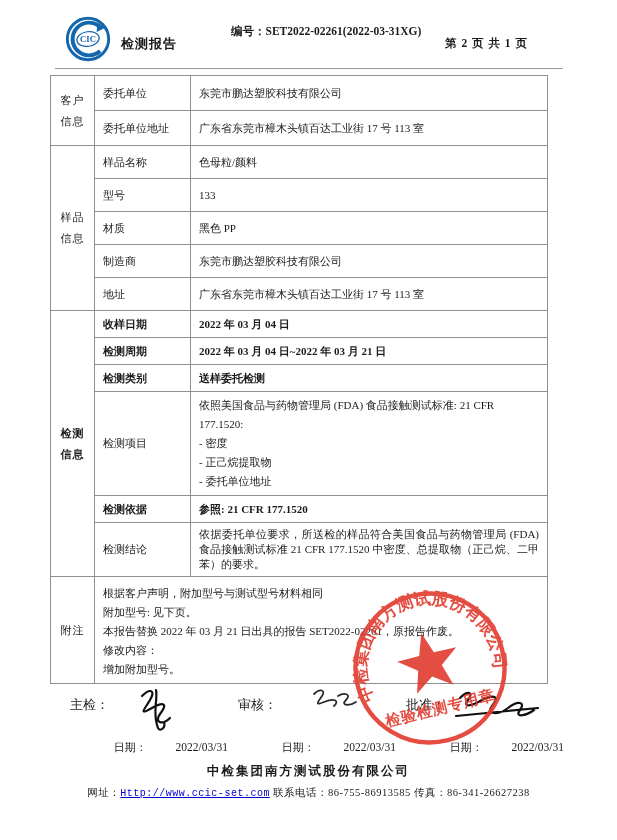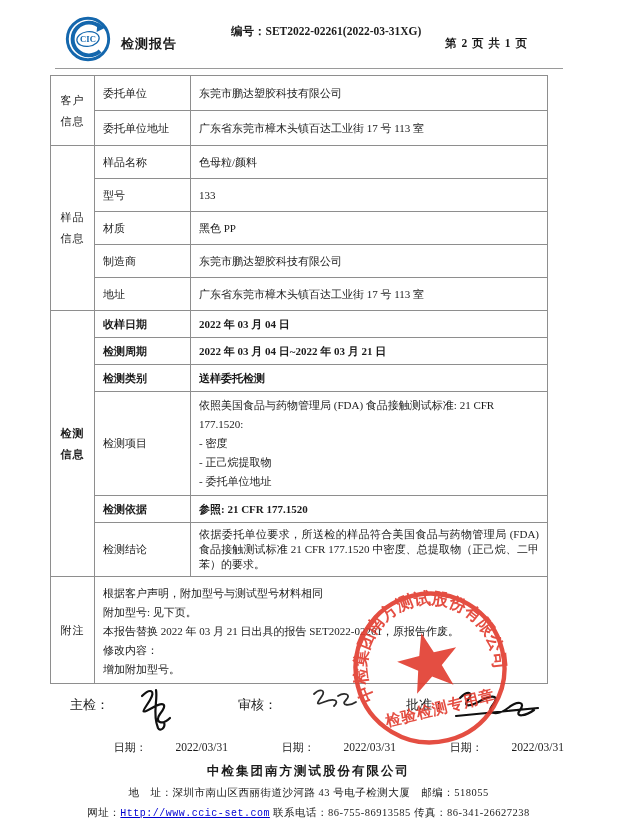--- a/index.html
+++ b/index.html
@@ -176,17 +176,16 @@
   <circle cx="100" cy="100" r="93" fill="none" stroke="#e23b2e" stroke-width="5.5"></circle>
   <polygon points="100,55 109.4,82.1 138,82.6 115.2,99.9 123.5,127.4 100,111 76.5,127.4 84.8,99.9 62,82.6 90.6,82.1" fill="#e23b2e"></polygon>
   <text fill="#e23b2e" font-size="21" font-weight="bold" font-family="Liberation Serif, DejaVu Serif, serif">
     <textPath href="#arcPath" startOffset="50%" text-anchor="middle">中检集团南方测试股份有限公司</textPath>
   </text>
   <text x="100" y="158" text-anchor="middle" fill="#e23b2e" font-size="19" font-weight="bold" letter-spacing="1" font-family="Liberation Serif, DejaVu Serif, serif">检验检测专用章</text>
 </svg>
 
 <div class="footer">
   <div class="f-company">中检集团南方测试股份有限公司</div>
-  <div class="f-line">地　址：深圳市南山区西丽街道沙河路 43 号电子检测大厦　邮编：518055</div>
   <div class="f-line">
     <span>网址：</span><a class="f-link" href="#">Http://www.ccic-set.com</a><span> 联系电话：86-755-86913585 传真：86-341-26627238</span>
   </div>
 </div>
 
 </body></html>

